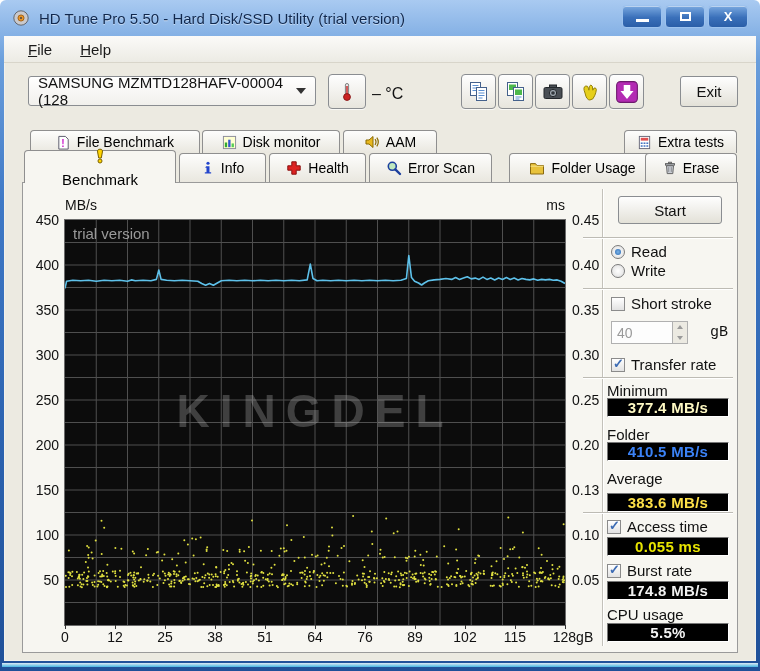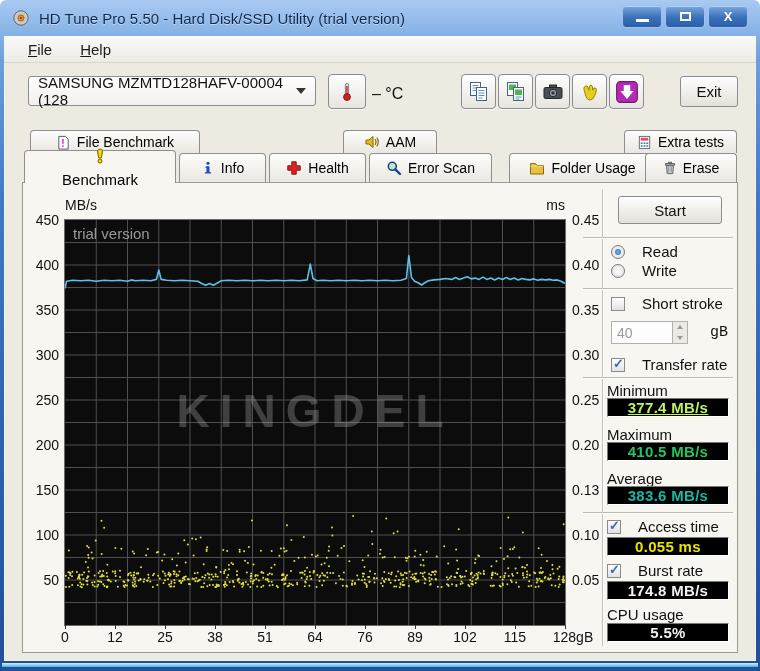--- a/index.html
+++ b/index.html
@@ -52,21 +52,21 @@
   .ytick.right{left:549px;width:34px;text-align:left;}
   .xtick{position:absolute;top:446px;width:44px;text-align:center;font-size:14px;color:#111;}
   .xmark{position:absolute;top:442px;width:1px;height:4px;background:#333;}
   .vsep{position:absolute;left:579px;top:6px;bottom:6px;width:1px;background:#c3c1ba;box-shadow:1px 0 0 #fff;}
   
   .rpanel{position:absolute;left:560px;top:0;width:156px;bottom:0;font-size:15px;color:#111;}
   .rp{position:absolute;}
   .startbtn{left:35px;top:13px;width:104px;height:28px;border:1px solid #8a8d91;border-radius:3px;
     background:linear-gradient(#fefefe,#e3e1d8);display:flex;align-items:center;justify-content:center;font-size:15px;}
   .hsep{left:0;right:6px;height:1px;background:#bdbbb4;box-shadow:0 1px 0 #fff;}
-  .ctrl-row{display:flex;align-items:center;gap:17px;}
+  .ctrl-row{display:flex;align-items:center;gap:6px;}
   .radio{width:14px;height:14px;border:1px solid #7b7b7b;border-radius:50%;background:radial-gradient(#ffffff,#dcdcdc);position:relative;flex:0 0 auto;}
   .radio.on::after{content:"";position:absolute;left:3px;top:3px;width:6px;height:6px;border-radius:50%;
     background:radial-gradient(#7db4e8,#2566b0);}
   .checkbox{width:14px;height:14px;border:1px solid #8b8b8b;background:linear-gradient(#ffffff,#e2e2e2);position:relative;flex:0 0 auto;}
   .checkbox.on::after{content:"✓";position:absolute;left:1px;top:-3px;font-size:13px;font-weight:bold;color:#3d6cb4;}
   .spinbox{left:28px;top:138px;display:flex;align-items:center;}
   .spin-input{width:62px;height:23px;border:1px solid #b0b0b0;background:#fdfdfd;color:#9a9a9a;font-size:14px;padding:0 5px;}
   .spin-arrows{display:flex;flex-direction:column;width:15px;height:23px;border:1px solid #b0b0b0;border-left:none;background:#eceae2;}
   .spin-arrows span{flex:1;display:flex;align-items:center;justify-content:center;}
   .tri-up{width:0;height:0;border-left:3.5px solid transparent;border-right:3.5px solid transparent;border-bottom:4px solid #9a9a9a;}
@@ -165,20 +165,29 @@
       </div>
     </div>
 
     <div class="tabsarea">
       <div class="tab row1" style="left:26px;width:170px;">
         <svg width="15" height="15" viewBox="0 0 16 16">
           <path d="M3 1.5h7l3 3V15H3z" fill="#fff" stroke="#556"></path>
           <text x="5.5" y="12.5" font-size="11" font-weight="bold" fill="#cc22cc">!</text>
         </svg>
         <span>File Benchmark</span>
+      </div>
+      <div class="tab row1" style="left:198px;width:138px;">
+        <svg width="15" height="15" viewBox="0 0 16 16">
+          <rect x="1.5" y="1.5" width="13" height="13" fill="#ffffd0" stroke="#8a8a99"></rect>
+          <rect x="3" y="8" width="2.5" height="5" fill="#33aa33"></rect>
+          <rect x="6.6" y="5" width="2.5" height="8" fill="#3355cc"></rect>
+          <rect x="10.2" y="9" width="2.5" height="4" fill="#55cc55"></rect>
+        </svg>
+        <span>Disk monitor</span>
       </div>
       <div class="tab row1" style="left:339px;width:94px;">
         <svg width="16" height="16" viewBox="0 0 16 16">
           <polygon points="2,6 5,6 9,2.5 9,13.5 5,10 2,10" fill="#e8b820" stroke="#8a6a00"></polygon>
           <path d="M11 5.2q2 2.8 0 5.6M12.8 3.6q3 4.4 0 8.8" fill="none" stroke="#8a6a00" stroke-width="1.2"></path>
         </svg>
         <span>AAM</span>
       </div>
       <div class="tab row1" style="left:620px;width:113px;">
         <svg width="15" height="15" viewBox="0 0 16 16">
@@ -1043,25 +1052,25 @@
           </span>
           <span class="gb-unit">gB</span>
         </div>
         <div class="rp ctrl-row" style="left:28px;top:173px;">
           <span class="checkbox on"></span>
           <span>Transfer rate</span>
         </div>
         <div class="rp hsep" style="top:194px;"></div>
 
         <div class="grouplabel" style="top:199px;">Minimum</div>
-        <div class="lcd" style="top:215px;color:#bef264;text-decoration:underline;">377.4 MB/s</div>
-        <div class="grouplabel" style="top:243px;">Maximum</div>
-        <div class="lcd" style="top:259px;color:#22c55e;">410.5 MB/s</div>
+        <div class="lcd" style="top:215px;color:#fef9c3;">377.4 MB/s</div>
+        <div class="grouplabel" style="top:243px;">Folder</div>
+        <div class="lcd" style="top:259px;color:#3b82f6;">410.5 MB/s</div>
         <div class="grouplabel" style="top:287px;">Average</div>
-        <div class="lcd" style="top:303px;color:#14b8a6;">383.6 MB/s</div>
+        <div class="lcd" style="top:310px;color:#fde047;">383.6 MB/s</div>
         <div class="rp hsep" style="top:329px;"></div>
 
         <div class="rp ctrl-row" style="left:24px;top:335px;">
           <span class="checkbox on"></span>
           <span>Access time</span>
         </div>
         <div class="lcd" style="top:354px;color:#e8e400;">0.055 ms</div>
         <div class="rp ctrl-row" style="left:24px;top:379px;">
           <span class="checkbox on"></span>
           <span>Burst rate</span>

